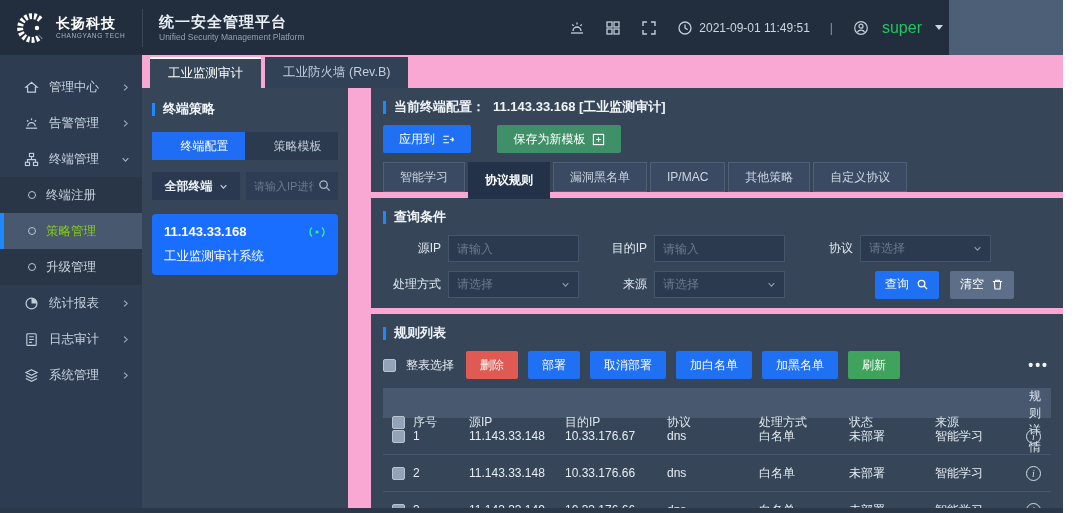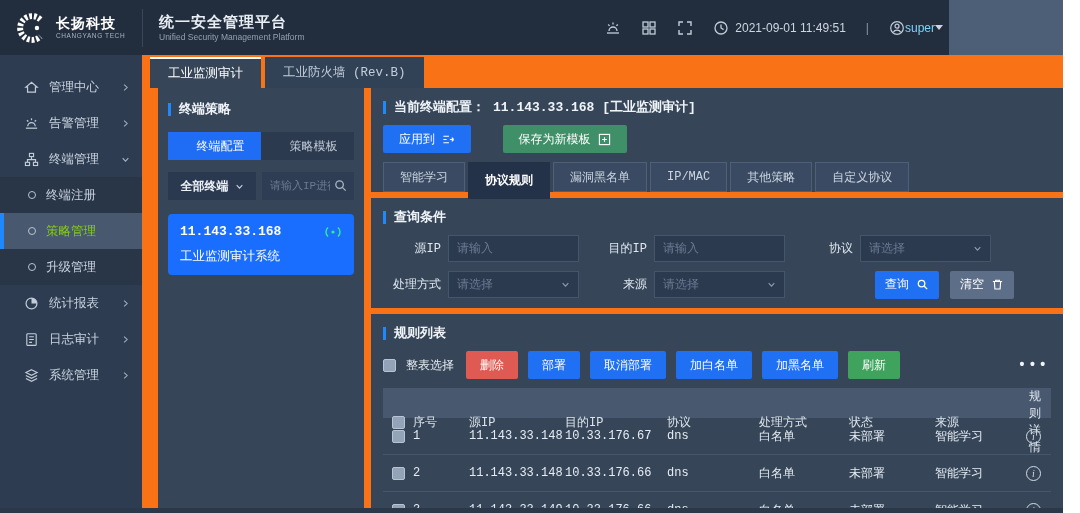--- a/index.html
+++ b/index.html
@@ -16,21 +16,21 @@
   .brand-en { color:#a9b5c3; font-size:6.5px; letter-spacing:.6px; }
   .title-wrap { border-left:1px solid #39465a; padding-left:16px; height:38px;
                 display:flex; flex-direction:column; justify-content:center; }
   .app-title { color:#e9eef5; font-weight:bold; font-size:15px; letter-spacing:1px; }
   .app-subtitle { color:#93a0b0; font-size:8.5px; }
   .header-right { margin-left:auto; display:flex; align-items:center; gap:20px; padding-right:6px;
                   color:#c3cdd9; }
   .hicon { width:16px; height:16px; color:#c3cdd9; cursor:pointer; }
   .datetime-wrap { display:flex; align-items:center; gap:6px; font-size:12px; color:#cdd6e1; }
   .hdr-sep { color:#8b97a6; font-size:12px; }
-  .user-wrap { display:flex; align-items:center; gap:0; font-size:12px; color:#7dd3fc; cursor:pointer; }
+  .user-wrap { display:flex; align-items:center; gap:13px; font-size:16px; color:#22c55e; cursor:pointer; }
   .caret { width:0; height:0; border-left:4px solid transparent; border-right:4px solid transparent;
            border-top:5px solid #cdd6e1; }
 
   
   .white-strip { position:absolute; right:0; top:0; width:17px; height:513px; background:#ffffff; z-index:9; }
   .bottom-strip { position:absolute; left:0; bottom:0; right:17px; height:5px; background:#2b3849; z-index:8; }
 
   
   .sidebar { position:absolute; left:0; top:55px; width:142px; bottom:0; background:#2e3c51; z-index:4;
              padding-top:14px; }
@@ -38,30 +38,30 @@
                color:#c9d4e0; font-size:12.5px; cursor:pointer; position:relative; }
   .side-item .sicon { width:15px; height:15px; flex:0 0 auto; color:#c2cdda; }
   .side-item .chev { margin-left:auto; width:9px; height:9px; color:#aab6c4; }
   .side-sub { background:#293647; }
   .side-sub .side-item { padding-left:28px; }
   .ring { width:8px; height:8px; border:1.5px solid #b9c4d2; border-radius:50%; flex:0 0 auto; }
   .side-item.active { background:#48586f; color:#84cc16; }
   .side-item.active::before { content:""; position:absolute; left:0; top:0; bottom:0; width:4px; background:#1e88ff; }
 
   
-  .content { position:absolute; left:142px; top:55px; right:17px; bottom:0; background:#f97316;font-family:Liberation Mono, monospace; }
+  .content { position:absolute; left:142px; top:55px; right:17px; bottom:0; background:#f9a8d4; }
 
   
   .main-tabs { position:absolute; left:8px; top:2px; height:31px; display:flex; gap:4px; z-index:3; }
   .mtab { height:31px; padding:0 18px; display:flex; align-items:center; font-size:12.5px; cursor:pointer; }
   .mtab.active { background:#364658; color:#fff; border-top:2px solid #ffffff; }
   .mtab.inactive { background:#314156; color:#c3cedd; }
 
   
-  .tpanel { position:absolute; left:16px; top:33px; width:206px; bottom:5px; background:#364658;
+  .tpanel { position:absolute; left:0; top:33px; width:206px; bottom:5px; background:#364658;
             padding:12px 10px; z-index:2; }
   .sec-title { display:flex; align-items:center; gap:8px; color:#f0f4f9; font-size:13px; font-weight:bold; }
   .blue-bar { width:3px; height:13px; background:#1e88ff; flex:0 0 auto; }
   .toggle { display:flex; margin-top:14px; height:28px; }
   .tg { flex:1; display:flex; align-items:center; justify-content:center; font-size:12px; cursor:pointer;padding-left:12px; }
   .tg.on { background:#1f6df5; color:#fff; }
   .tg.off { background:#2c3a4f; color:#c0cad6; }
   .filter-row { display:flex; margin-top:12px; gap:6px; }
   .mini-select { width:88px; height:28px; background:#2b3950; color:#eef3f9; font-size:12px; font-weight:bold;
                  display:flex; align-items:center; justify-content:center; gap:6px; cursor:pointer; }

